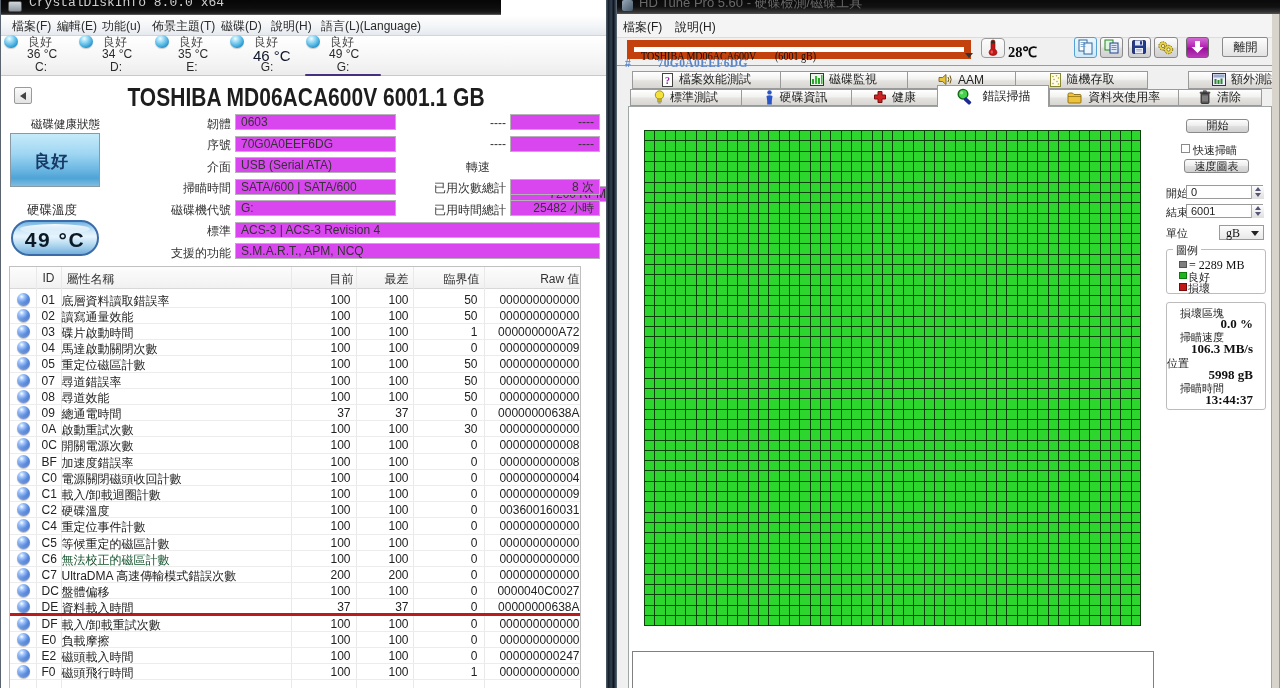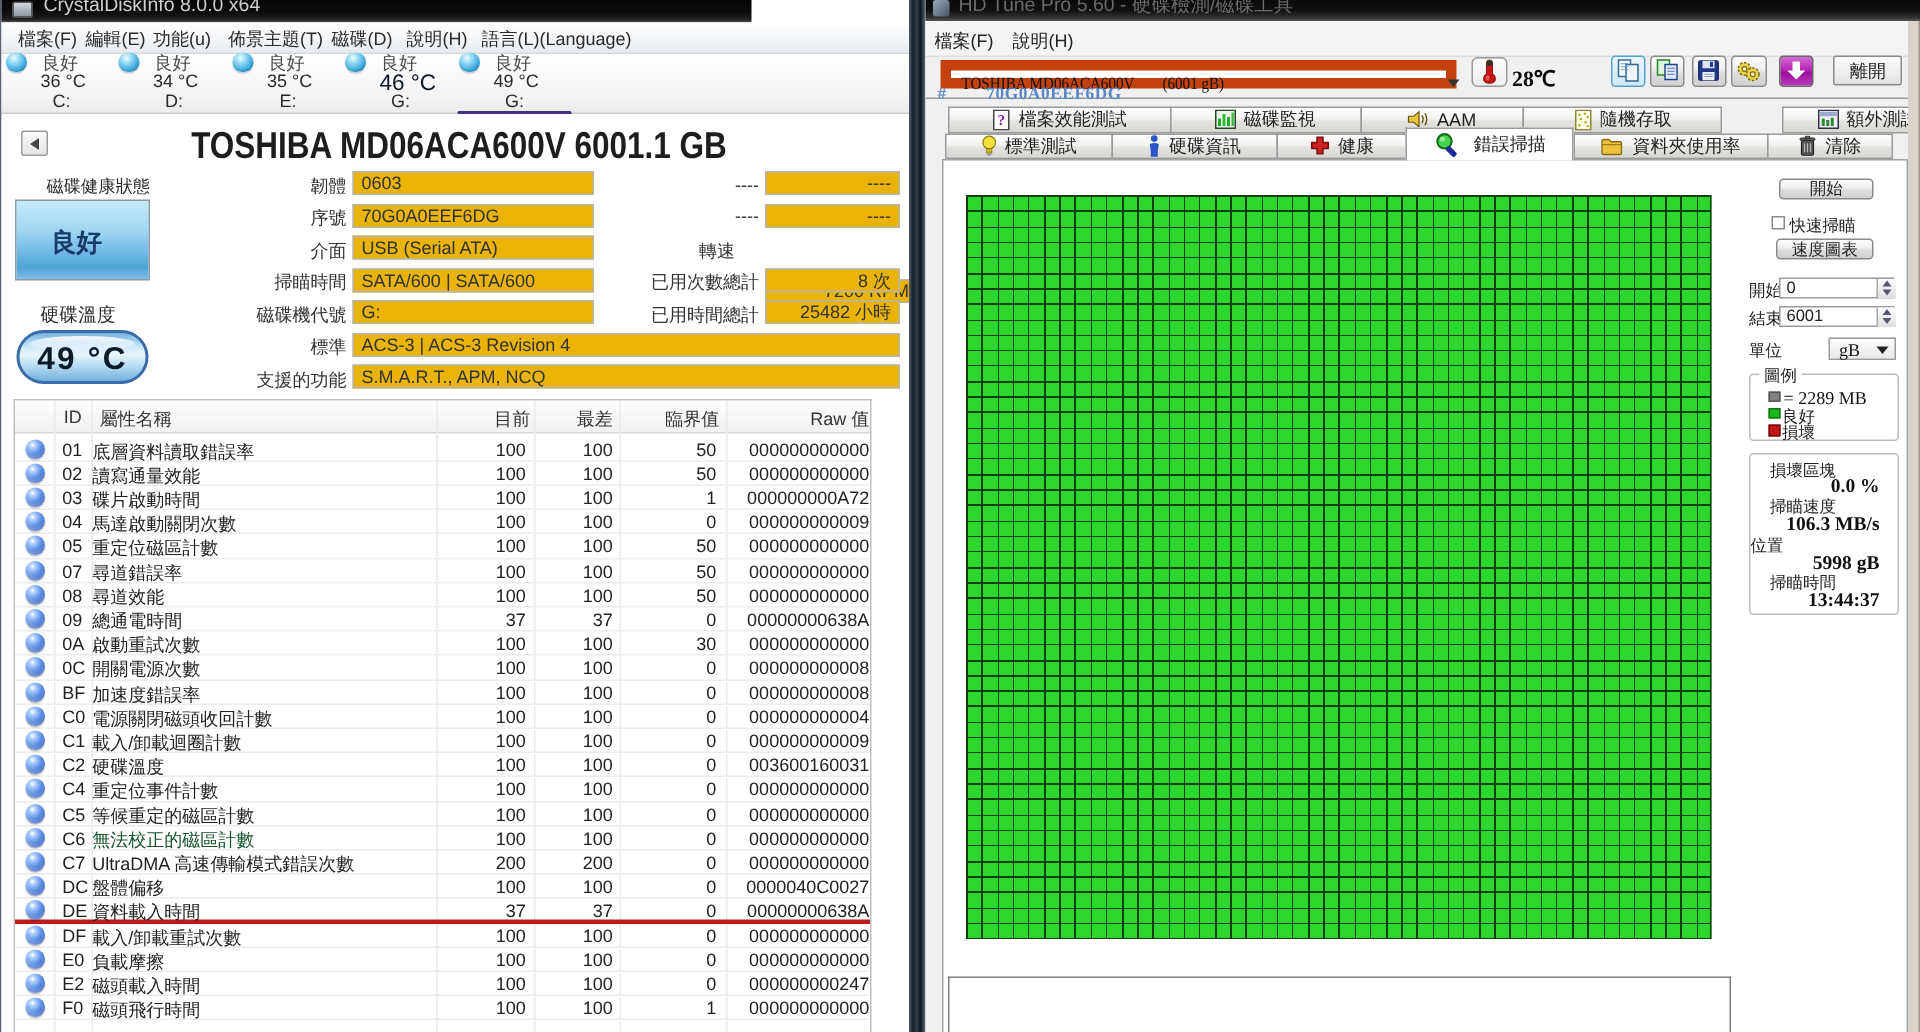--- a/index.html
+++ b/index.html
@@ -1,19 +1,19 @@
 <!DOCTYPE html>
 <html><head>
 <meta charset="utf-8">
 <style>
   * { margin:0; padding:0; box-sizing:border-box; }
   html,body { width:1280px; height:688px; overflow:hidden; }
   body { position:relative; font-family:"Liberation Sans", sans-serif; background:#fff; }
   .abs { position:absolute; }
-  .box { position:absolute; background:#eab308; border:1px solid #b4b4b4; font-size:12px; color:#333; line-height:13px; padding:1px 0 0 5px; white-space:nowrap; }
+  .box { position:absolute; background:#d946ef; border:1px solid #b4b4b4; font-size:12px; color:#333; line-height:13px; padding:1px 0 0 5px; white-space:nowrap; }
   .boxr { text-align:right; padding-right:5px; padding-left:0; }
   .lab { position:absolute; font-size:12px; color:#333; text-align:right; white-space:nowrap; }
   .orb { position:absolute; width:13px; height:13px; border-radius:50%;
          background: radial-gradient(circle at 36% 28%, #ffffff 0%, #aaccff 18%, #4a7fd8 55%, #2350b8 80%, #153c9a 100%);
          box-shadow: inset 0 -2px 3px rgba(255,255,255,0.35), 0 1px 1px rgba(0,0,0,0.25); }
   .orbc { position:absolute; width:13.5px; height:13.5px; border-radius:50%;
          background: radial-gradient(circle at 38% 28%, #f2fcff 0%, #a8e2f8 22%, #49b0e0 58%, #1880b8 85%, #0f6aa0 100%);
          box-shadow: 0 1px 1px rgba(0,0,0,0.2); }
   .ttab { position:absolute; background:linear-gradient(180deg,#ffffff 0%,#f2f2f1 45%,#e4e3e0 55%,#d8d6d2 100%);
           border:1px solid #9a9a9a; font-size:12px; color:#222; display:flex; align-items:center; justify-content:center; white-space:nowrap; }
@@ -21,21 +21,21 @@
          border:1px solid #8a8a8a; border-radius:3px; font-size:11px; color:#222; display:flex; align-items:center; justify-content:center; white-space:nowrap; }
   .gb { position:absolute; border:1px solid #bcbcbc; border-radius:3px; }
   .s11 { font-size:11px; color:#222; position:absolute; white-space:nowrap; }
   .serifb { font-family:"Liberation Serif", serif; font-weight:bold; }
 </style>
 </head>
 <body>
 
 <div class="abs" id="cdi" style="left:0;top:0;width:606px;height:688px;background:#fff;border-left:1px solid #5a6470;">
 
-  <div class="abs" style="left:0;top:0;width:500px;height:15px;background:linear-gradient(180deg,#060606 0%,#0d0d0d 55%,#1a1a1a 80%,#2e2e2e 93%,#7a7a7a 100%);overflow:hidden;">
+  <div class="abs" style="left:0;top:0;width:500px;height:15px;background:linear-gradient(180deg,#060606 0%,#0d0d0d 55%,#1a1a1a 80%,#2e2e2e 93%,#7a7a7a 100%);overflow:hidden;font-family:Liberation Mono, monospace;">
     <div class="abs" style="left:7px;top:1px;width:14px;height:11px;background:linear-gradient(180deg,#cfd6dd,#8e979f);border-radius:2px;border:1px solid #555;"></div>
     <div class="abs" style="left:28px;top:-5px;font-size:13px;color:#cfcfcf;">CrystalDiskInfo 8.0.0 x64</div>
   </div>
 
   <div class="abs" style="left:0;top:15px;width:606px;height:21px;background:linear-gradient(180deg,#ffffff,#f2f4f7 60%,#e6eaef);border-bottom:1px solid #d5d5d5;">
     <div class="abs" style="left:11px;top:2.5px;font-size:12px;color:#2a2a2a;">檔案(F)</div>
       <div class="abs" style="left:56px;top:2.5px;font-size:12px;color:#2a2a2a;">編輯(E)</div>
       <div class="abs" style="left:101px;top:2.5px;font-size:12px;color:#2a2a2a;">功能(u)</div>
       <div class="abs" style="left:151px;top:2.5px;font-size:12px;color:#2a2a2a;">佈景主題(T)</div>
       <div class="abs" style="left:220px;top:2.5px;font-size:12px;color:#2a2a2a;">磁碟(D)</div>

